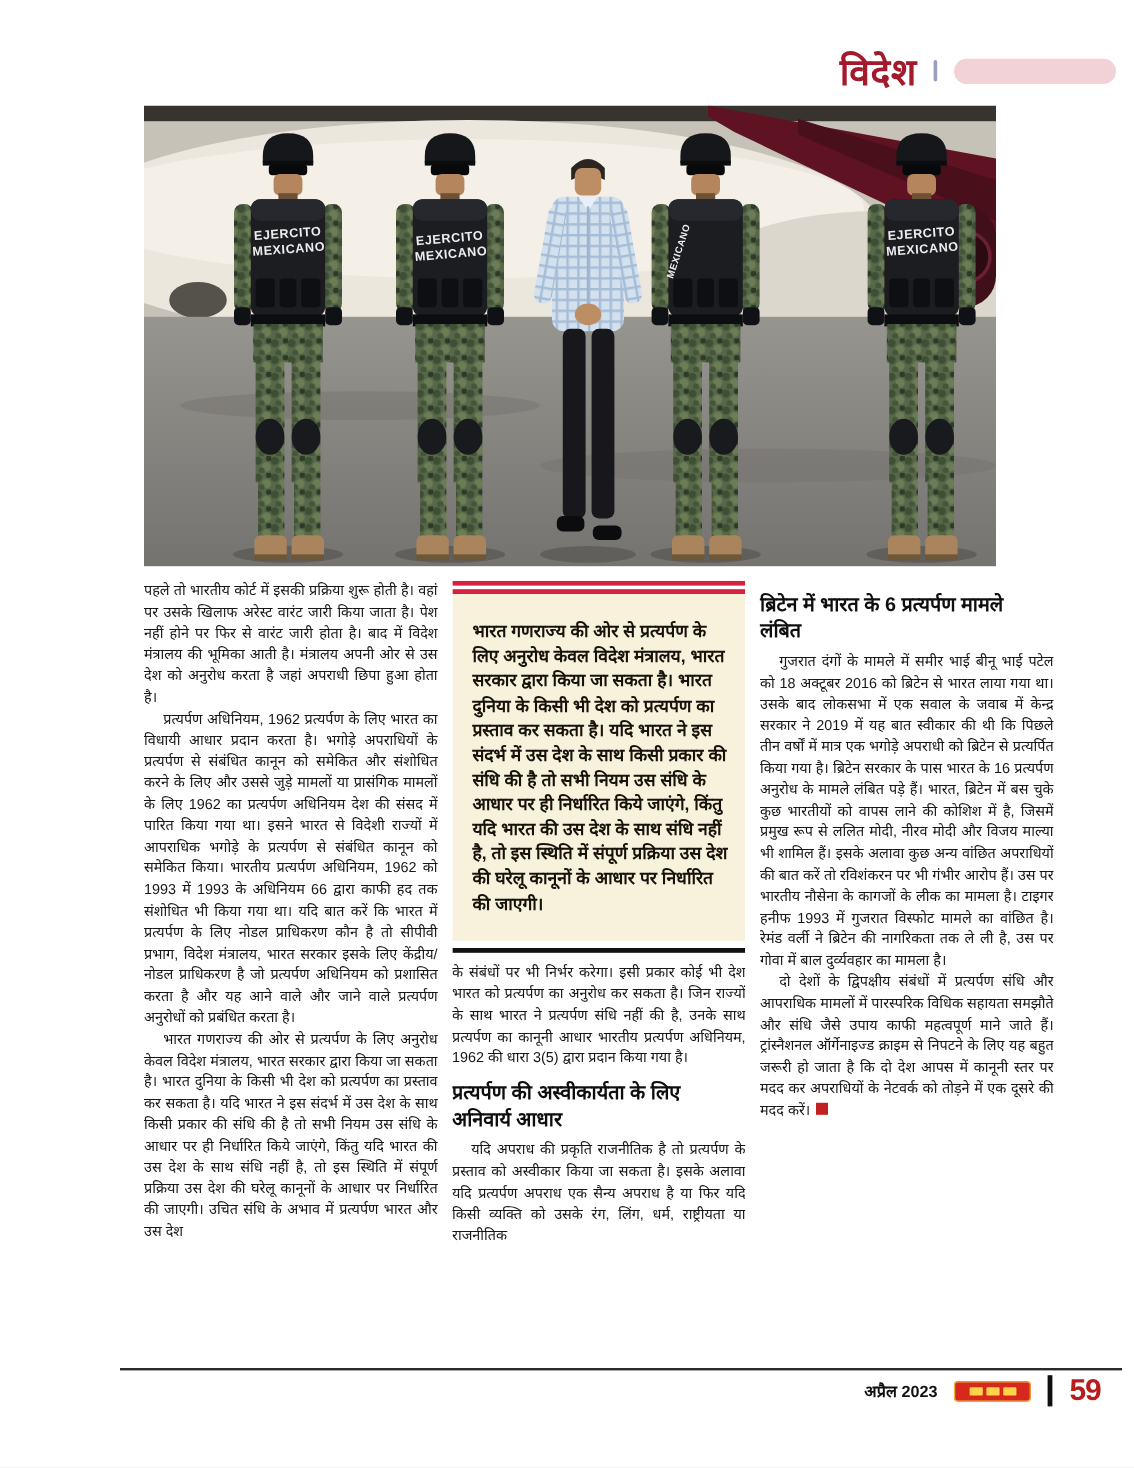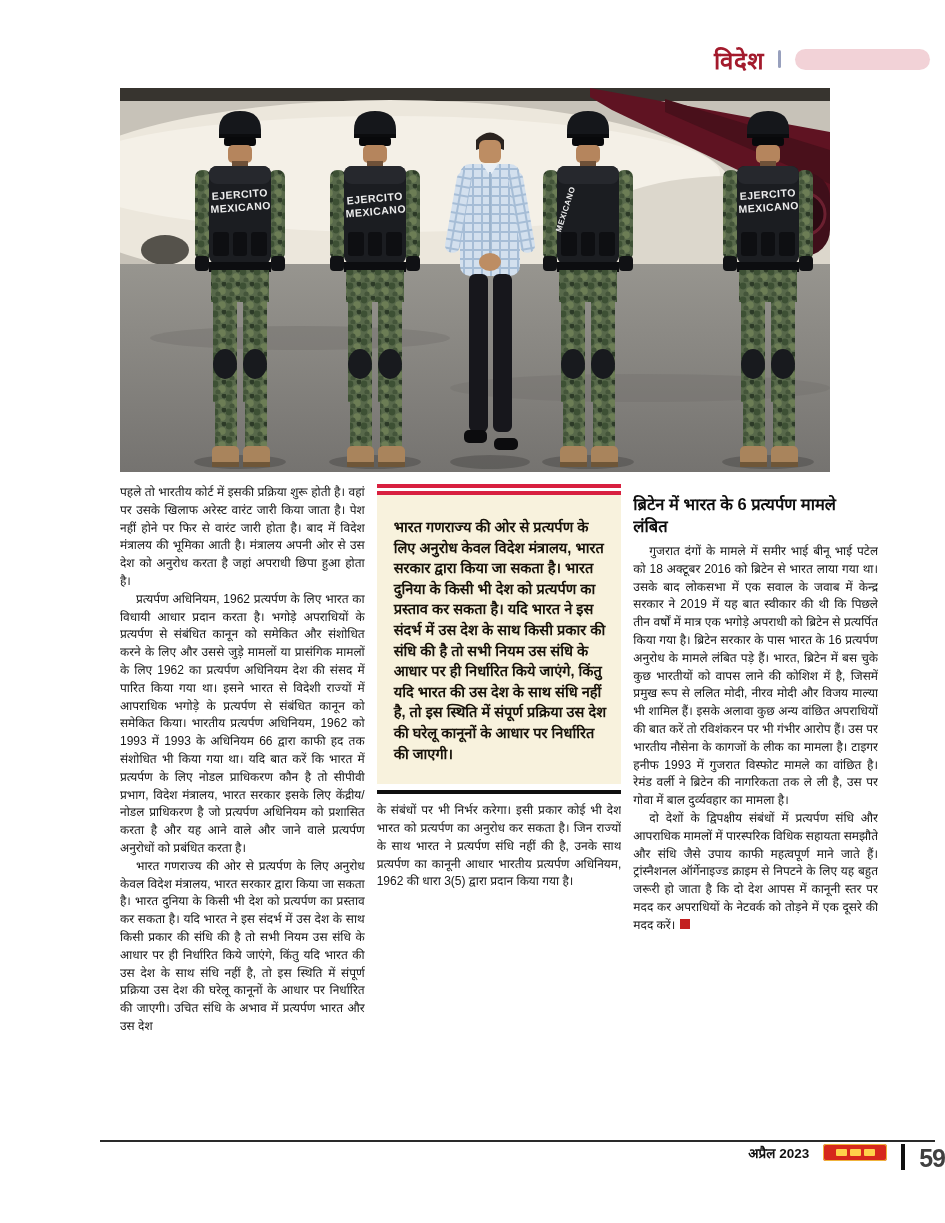--- a/index.html
+++ b/index.html
@@ -8,21 +8,21 @@
   .page{
     position:relative; width:945px; height:1223px; margin:0 auto;
     background:#ffffff; overflow:hidden; color:#1a1a1a;
   }
   
   .hdr{
     position:absolute; top:42px; left:600px; width:330px; height:34px;
     display:flex; align-items:center; justify-content:flex-end; gap:14px;
   }
   .section-label{
-    font-size:24px; font-weight:bold; color:#a31a2c; letter-spacing:.5px;
+    font-size:31px; font-weight:bold; color:#a31a2c; letter-spacing:.5px;
   }
   .hdr-divider{ width:3px; height:18px; background:#98a0bd; border-radius:2px; }
   .hdr-pill{ width:135px; height:21px; background:#f2d2d7; border-radius:11px; }
   
   .photo{ position:absolute; left:120px; top:88px; width:710px; height:384px; }
   
   .cols{
     position:absolute; left:120px; top:484px; width:758px; height:660px;
     display:flex; gap:12px; overflow:hidden;
   }
@@ -48,32 +48,32 @@
   .blackline{ height:4px; background:#101010; margin:6px 0 8px 0; }
   .endsq{
     display:inline-block; width:10px; height:10px; background:#c32020;
     margin-left:5px; vertical-align:baseline;
   }
   
   .footer-rule{
     position:absolute; left:100px; top:1140px; width:835px; height:2px; background:#2a2a2a;
   }
   .footer{
-    position:absolute; right:0; top:1144px; height:30px;
-    display:flex; gap:14px;
+    position:absolute; right:28px; top:1144px; height:30px;
+    display:flex; align-items:center; gap:14px;
   }
   .footer-date{ font-size:13.5px; font-weight:bold; color:#111; }
   .logo-badge{
     width:64px; height:17px; background:#d6281c; border-radius:3px;
     display:flex; align-items:center; justify-content:center; gap:3px;
     box-shadow:inset 0 0 0 1px #f0b43c;
   }
   .logo-glyph{ width:11px; height:7px; background:#ffd24a; border-radius:1px; }
   .footer-bar{ width:4px; height:26px; background:#101010; }
-  .footer-page{ font-size:25px; font-weight:bold; color:#404040; letter-spacing:-1px; }
+  .footer-page{ font-size:25px; font-weight:bold; color:#b91c1c; letter-spacing:-1px; }
 </style>
 </head>
 <body>
 
 <div class="page">
 
   <div class="hdr">
     <span class="section-label">विदेश</span>
     <span class="hdr-divider"></span>
     <span class="hdr-pill"></span>
@@ -208,20 +208,22 @@
     <div class="col">
       <div>
         <div class="redline"></div>
         <div class="redline"></div>
         <div class="pullquote">
           <p>भारत गणराज्य की ओर से प्रत्यर्पण के लिए अनुरोध केवल विदेश मंत्रालय, भारत सरकार द्वारा किया जा सकता है। भारत दुनिया के किसी भी देश को प्रत्यर्पण का प्रस्ताव कर सकता है। यदि भारत ने इस संदर्भ में उस देश के साथ किसी प्रकार की संधि की है तो सभी नियम उस संधि के आधार पर ही निर्धारित किये जाएंगे, किंतु यदि भारत की उस देश के साथ संधि नहीं है, तो इस स्थिति में संपूर्ण प्रक्रिया उस देश की घरेलू कानूनों के आधार पर निर्धारित की जाएगी।</p>
         </div>
         <div class="blackline"></div>
       </div>
       <p>के संबंधों पर भी निर्भर करेगा। इसी प्रकार कोई भी देश भारत को प्रत्यर्पण का अनुरोध कर सकता है। जिन राज्यों के साथ भारत ने प्रत्यर्पण संधि नहीं की है, उनके साथ प्रत्यर्पण का कानूनी आधार भारतीय प्रत्यर्पण अधिनियम, 1962 की धारा 3(5) द्वारा प्रदान किया गया है।</p>
+      <h2 class="subhead">प्रत्यर्पण की अस्वीकार्यता के लिए अनिवार्य आधार</h2>
+      <p class="indent">यदि अपराध की प्रकृति राजनीतिक है तो प्रत्यर्पण के प्रस्ताव को अस्वीकार किया जा सकता है। इसके अलावा यदि प्रत्यर्पण अपराध एक सैन्य अपराध है या फिर यदि किसी व्यक्ति को उसके रंग, लिंग, धर्म, राष्ट्रीयता या राजनीतिक</p>
     </div>
 
     <div class="col">
       <h2 class="subhead">ब्रिटेन में भारत के 6 प्रत्यर्पण मामले लंबित</h2>
       <p class="indent">गुजरात दंगों के मामले में समीर भाई बीनू भाई पटेल को 18 अक्टूबर 2016 को ब्रिटेन से भारत लाया गया था। उसके बाद लोकसभा में एक सवाल के जवाब में केन्द्र सरकार ने 2019 में यह बात स्वीकार की थी कि पिछले तीन वर्षों में मात्र एक भगोड़े अपराधी को ब्रिटेन से प्रत्यर्पित किया गया है। ब्रिटेन सरकार के पास भारत के 16 प्रत्यर्पण अनुरोध के मामले लंबित पड़े हैं। भारत, ब्रिटेन में बस चुके कुछ भारतीयों को वापस लाने की कोशिश में है, जिसमें प्रमुख रूप से ललित मोदी, नीरव मोदी और विजय माल्या भी शामिल हैं। इसके अलावा कुछ अन्य वांछित अपराधियों की बात करें तो रविशंकरन पर भी गंभीर आरोप हैं। उस पर भारतीय नौसेना के कागजों के लीक का मामला है। टाइगर हनीफ 1993 में गुजरात विस्फोट मामले का वांछित है। रेमंड वर्ली ने ब्रिटेन की नागरिकता तक ले ली है, उस पर गोवा में बाल दुर्व्यवहार का मामला है।</p>
       <p class="indent"><span>दो देशों के द्विपक्षीय संबंधों में प्रत्यर्पण संधि और आपराधिक मामलों में पारस्परिक विधिक सहायता समझौते और संधि जैसे उपाय काफी महत्वपूर्ण माने जाते हैं। ट्रांस्नैशनल ऑर्गेनाइज्ड क्राइम से निपटने के लिए यह बहुत जरूरी हो जाता है कि दो देश आपस में कानूनी स्तर पर मदद कर अपराधियों के नेटवर्क को तोड़ने में एक दूसरे की मदद करें।</span><span class="endsq"></span></p>
     </div>
 
   </div>
 

